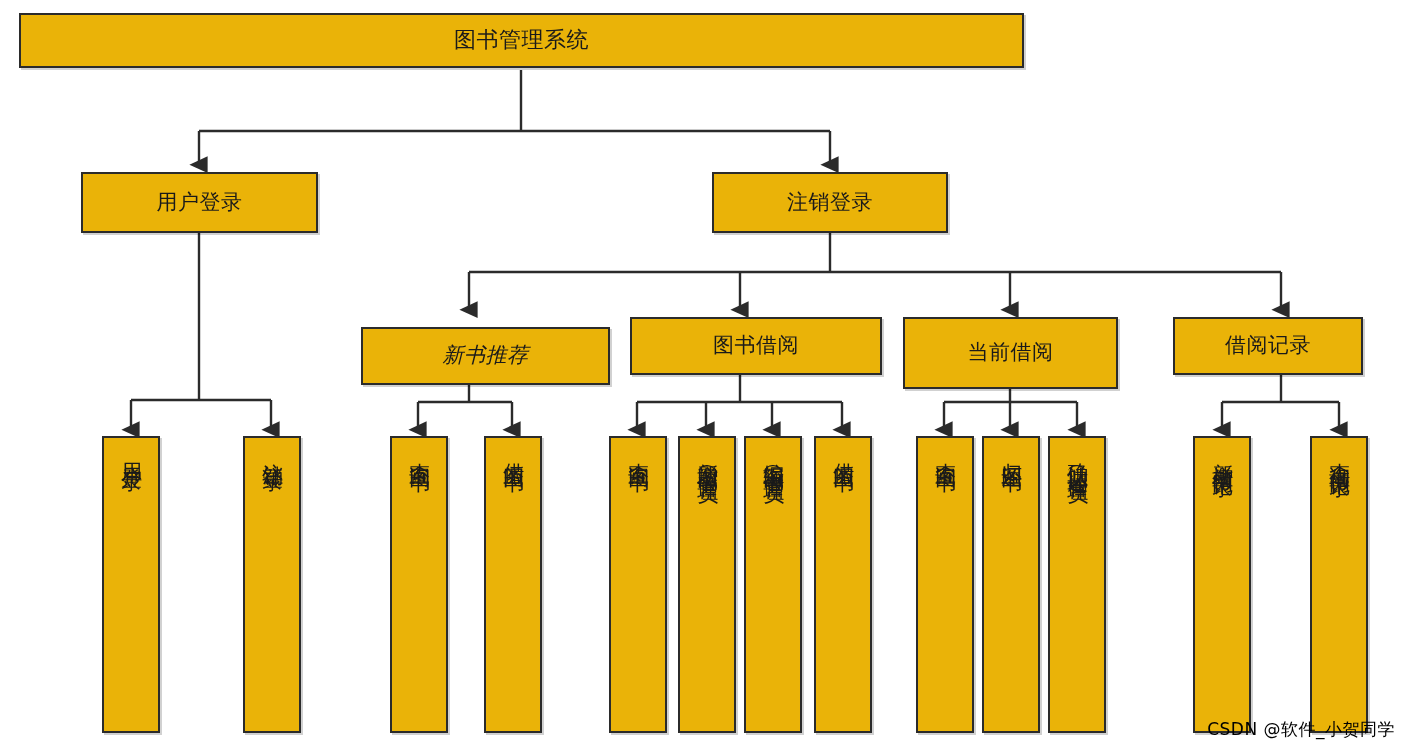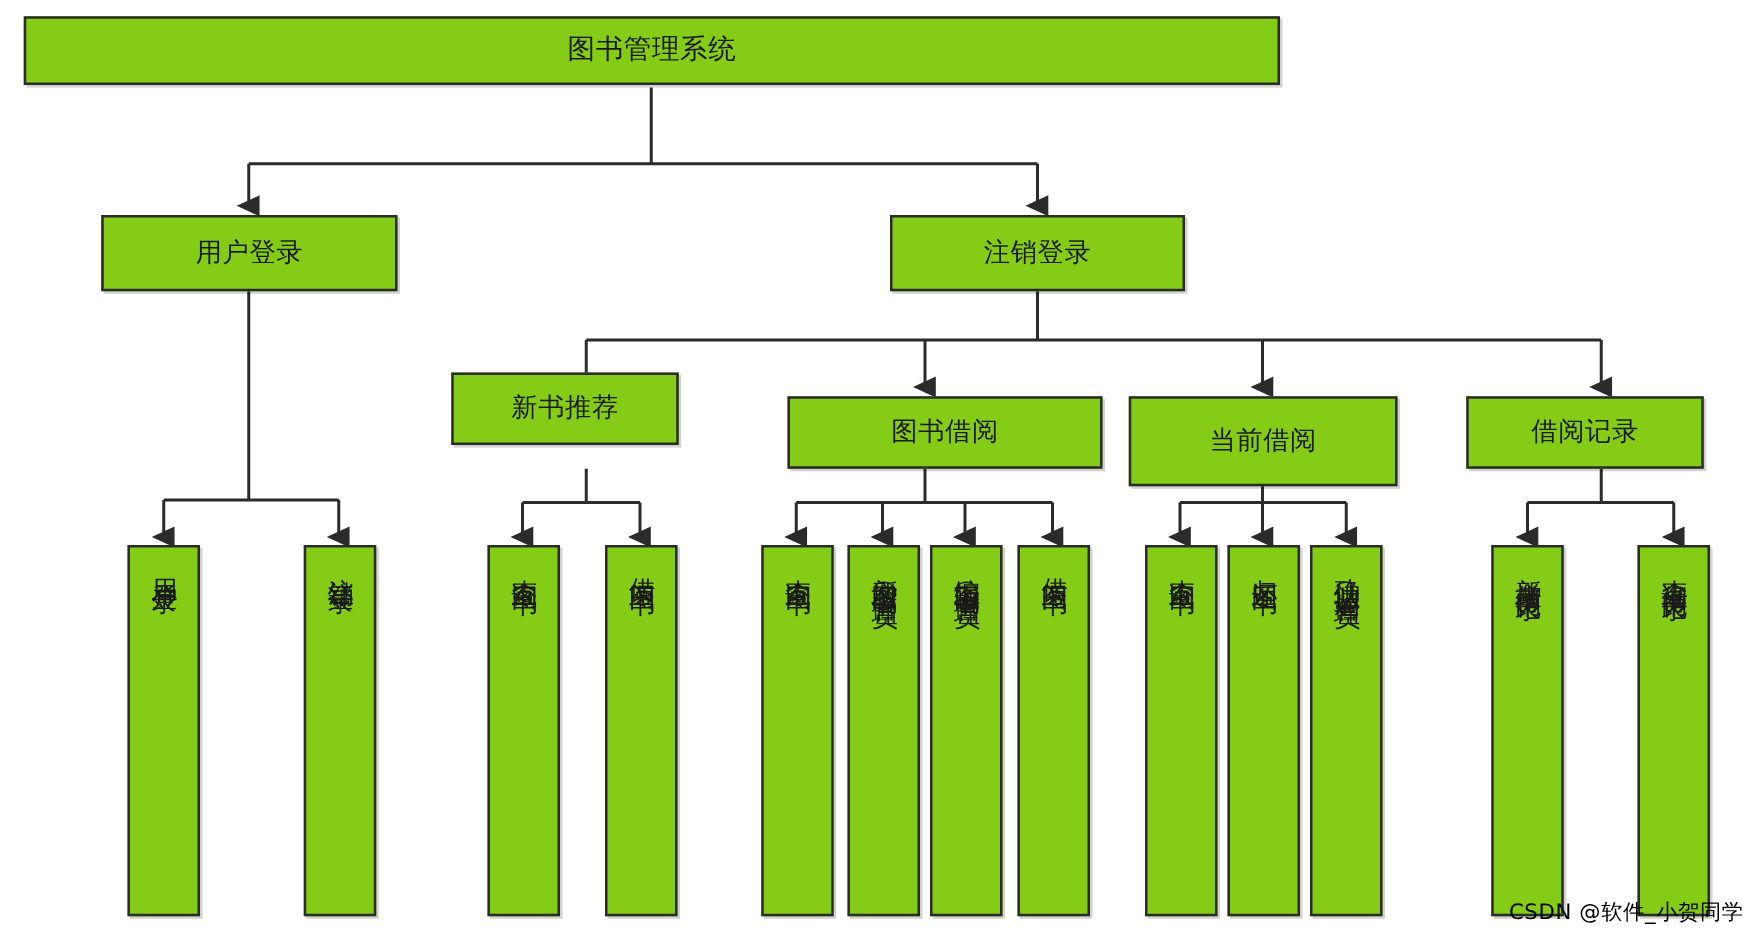--- a/index.html
+++ b/index.html
@@ -20,21 +20,21 @@
     left: 0;
     top: 0;
     width: 1405px;
     height: 747px;
     pointer-events: none;
   }
   .node {
     position: absolute;
     box-sizing: border-box;
     border: 2px solid #2b2b2b;
-    background: #84cc16;
+    background: #eab308;
     color: #1a1a1a;
     display: flex;
     align-items: center;
     justify-content: center;
     box-shadow: 2px 2px 0 rgba(0,0,0,0.18);
   }
   .node .label {
     font-size: 21px;
     line-height: 1.12;
     letter-spacing: 0.5px;
@@ -123,21 +123,21 @@
     <span class="label">图书管理系统</span>
   </div>
 
   <div class="node" style="left:81px; top:172px; width:237px; height:61px;">
     <span class="label">用户登录</span>
   </div>
   <div class="node" style="left:712px; top:172px; width:236px; height:61px;">
     <span class="label">注销登录</span>
   </div>
 
-  <div class="node" style="left:361px; top:298px; width:182px; height:58px;">
+  <div class="node" style="left:361px; top:327px; width:249px; height:58px;font-style:italic;">
     <span class="label">新书推荐</span>
   </div>
   <div class="node" style="left:630px; top:317px; width:252px; height:58px;">
     <span class="label">图书借阅</span>
   </div>
   <div class="node" style="left:903px; top:317px; width:215px; height:72px;">
     <span class="label">当前借阅</span>
   </div>
   <div class="node" style="left:1173px; top:317px; width:190px; height:58px;">
     <span class="label">借阅记录</span>

